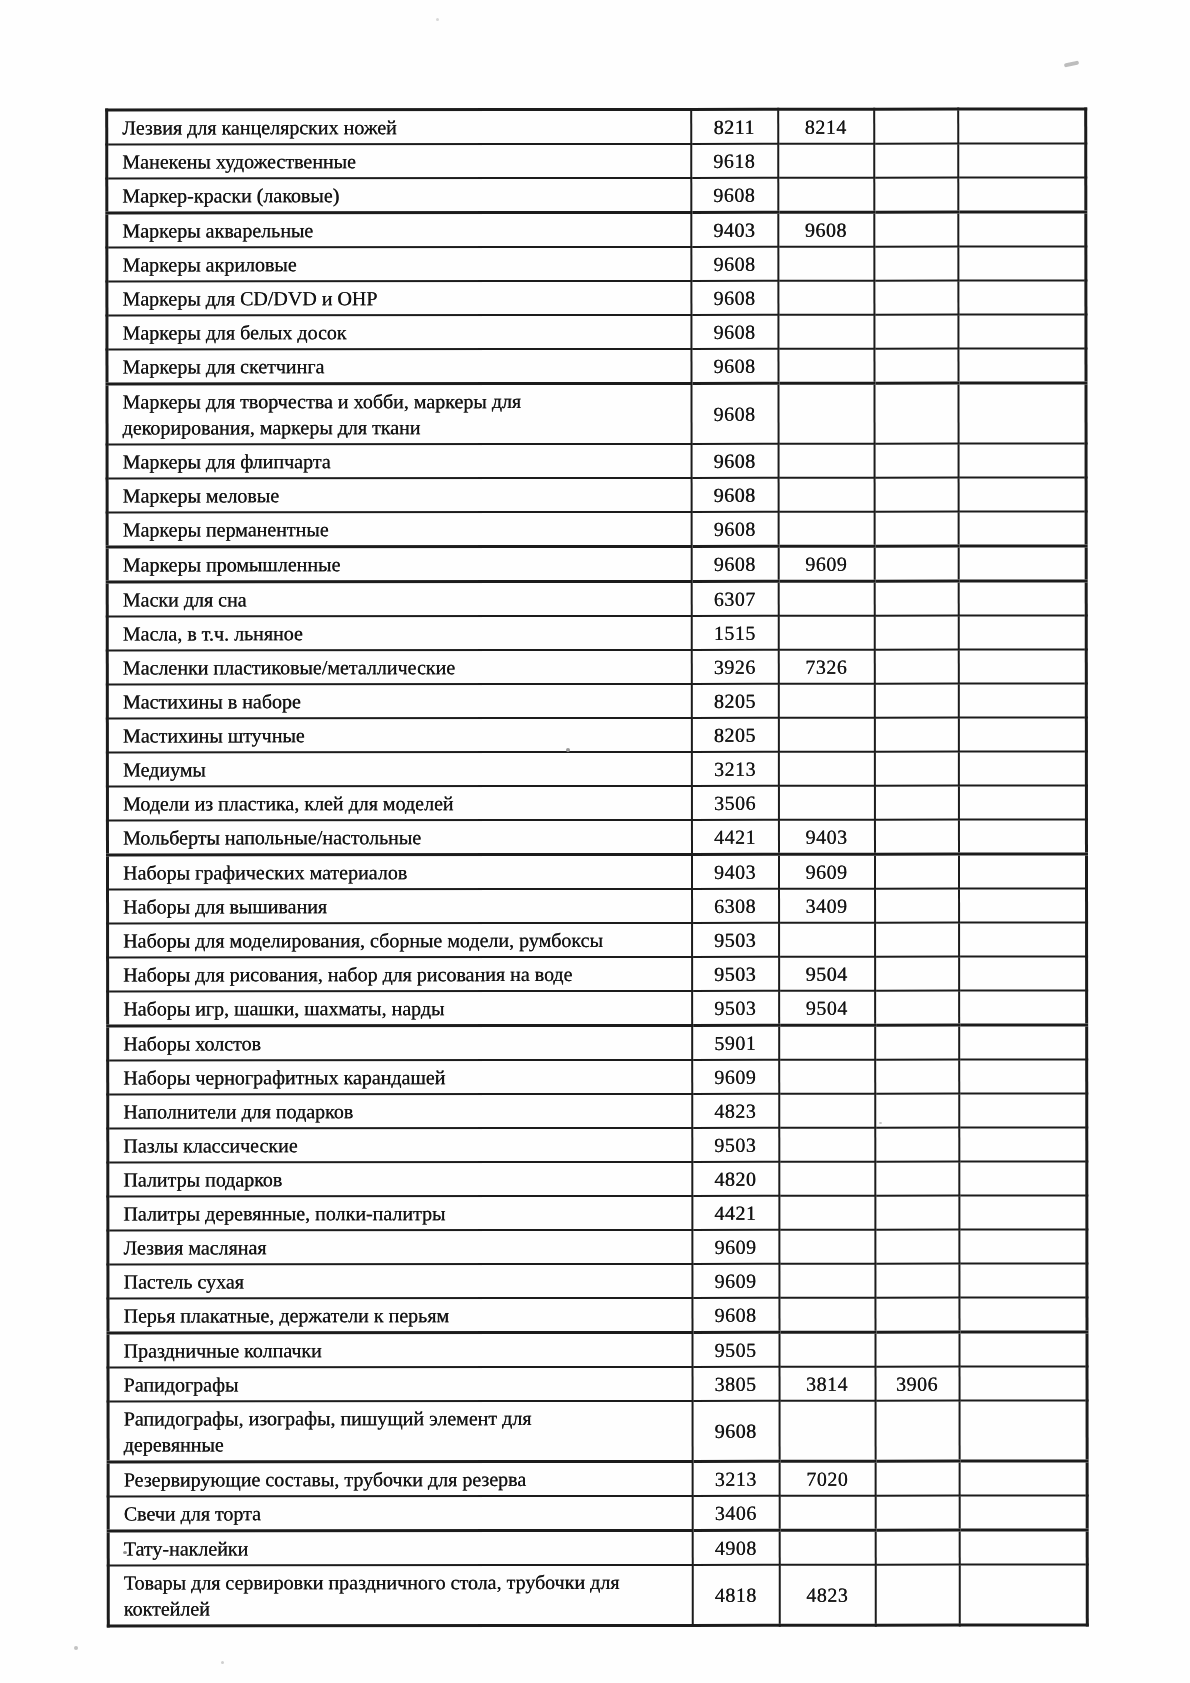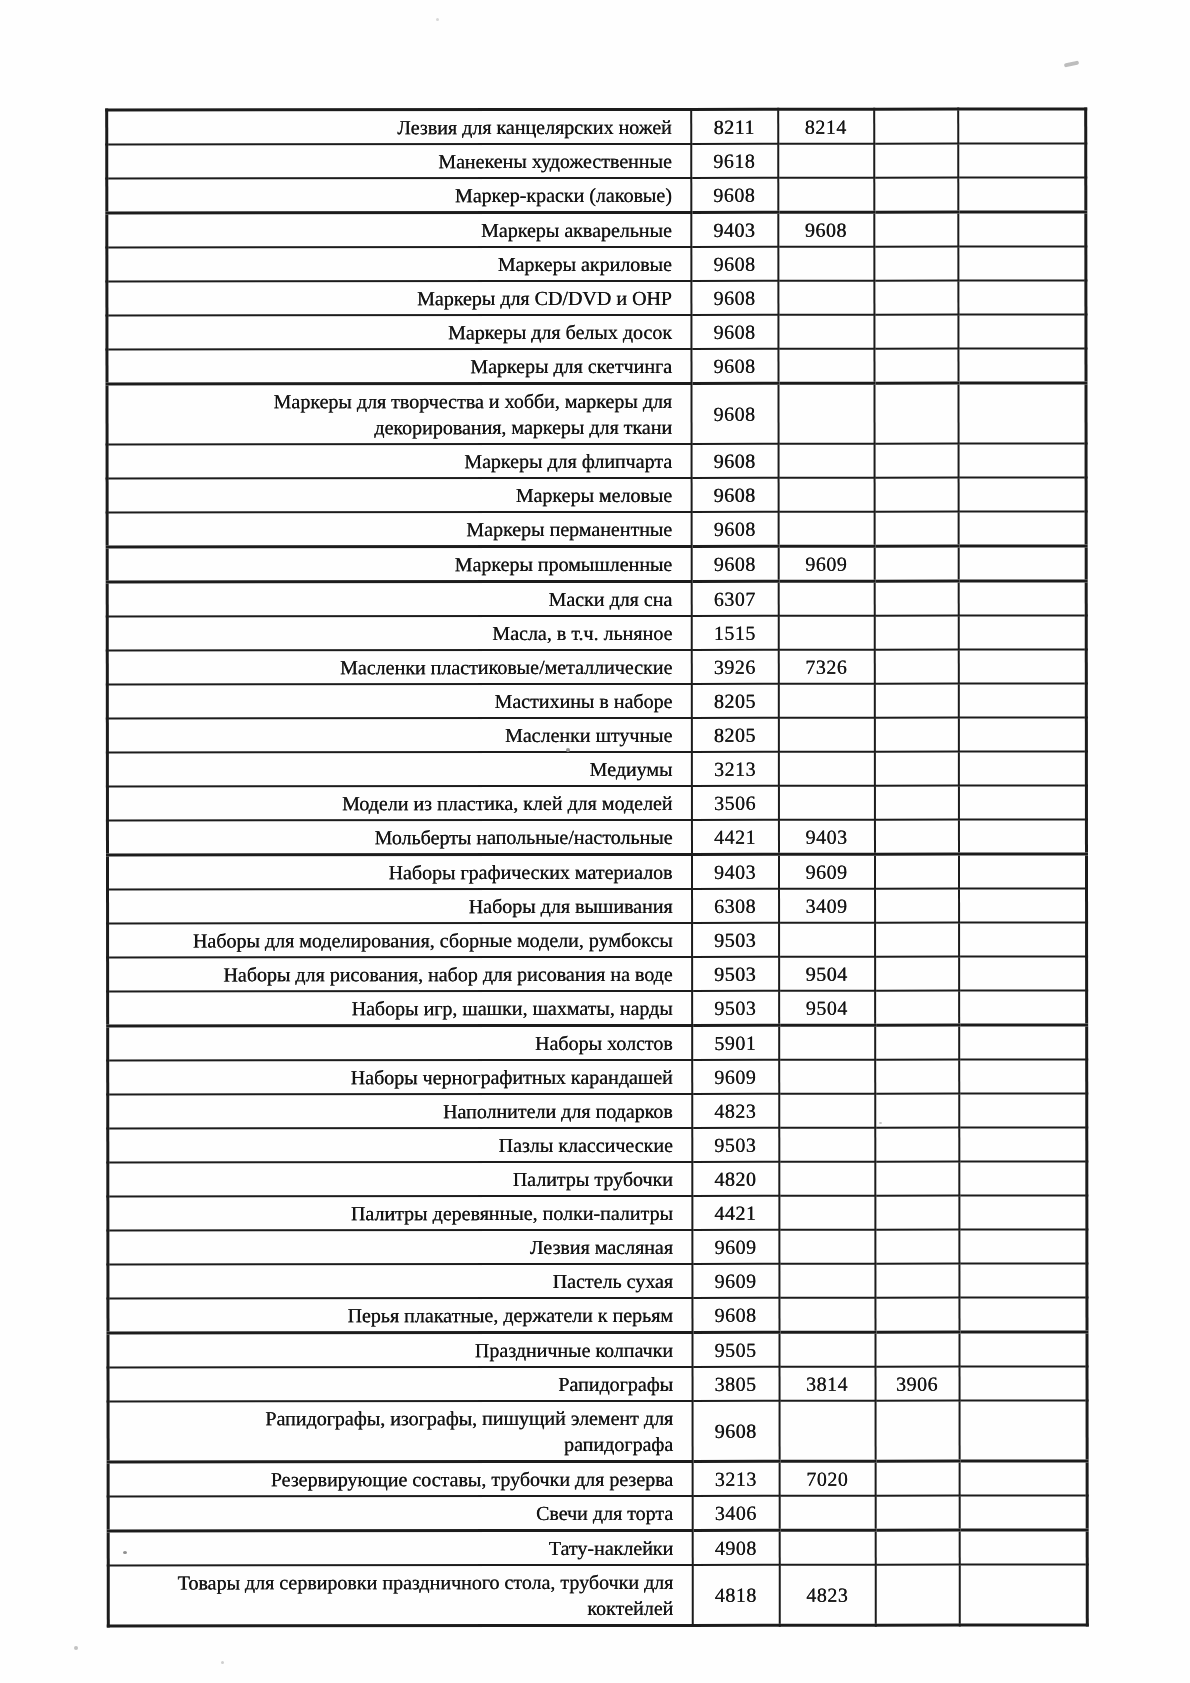--- a/index.html
+++ b/index.html
@@ -50,21 +50,20 @@
   table.codes-table tr:nth-child(41) td {
     border-top-width: 3px;
   }
   td.name {
     padding: 3px 18px 3px 14px;
     font-size: 20px;
     line-height: 1.3;
     vertical-align: middle;
     white-space: pre-line;
     text-shadow: 0.3px 0 0 currentColor;
-    text-align: right;
   }
   td.code {
     text-align: center;
     vertical-align: middle;
     font-size: 20px;
     letter-spacing: 0.5px;
     text-shadow: 0.3px 0 0 currentColor;
   }
   
   .speck {
@@ -207,21 +206,21 @@
           <td class="code"></td>
         </tr>
         <tr>
           <td class="name">Мастихины в наборе</td>
           <td class="code">8205</td>
           <td class="code"></td>
           <td class="code"></td>
           <td class="code"></td>
         </tr>
         <tr>
-          <td class="name">Масленки штучные</td>
+          <td class="name">Мастихины штучные</td>
           <td class="code">8205</td>
           <td class="code"></td>
           <td class="code"></td>
           <td class="code"></td>
         </tr>
         <tr>
           <td class="name">Медиумы</td>
           <td class="code">3213</td>
           <td class="code"></td>
           <td class="code"></td>
@@ -298,21 +297,21 @@
           <td class="code"></td>
         </tr>
         <tr>
           <td class="name">Пазлы классические</td>
           <td class="code">9503</td>
           <td class="code"></td>
           <td class="code"></td>
           <td class="code"></td>
         </tr>
         <tr>
-          <td class="name">Палитры трубочки</td>
+          <td class="name">Палитры подарков</td>
           <td class="code">4820</td>
           <td class="code"></td>
           <td class="code"></td>
           <td class="code"></td>
         </tr>
         <tr>
           <td class="name">Палитры деревянные, полки-палитры</td>
           <td class="code">4421</td>
           <td class="code"></td>
           <td class="code"></td>
@@ -348,21 +347,21 @@
         </tr>
         <tr>
           <td class="name">Рапидографы</td>
           <td class="code">3805</td>
           <td class="code">3814</td>
           <td class="code">3906</td>
           <td class="code"></td>
         </tr>
         <tr>
           <td class="name">Рапидографы, изографы, пишущий элемент для
-рапидографа</td>
+деревянные</td>
           <td class="code">9608</td>
           <td class="code"></td>
           <td class="code"></td>
           <td class="code"></td>
         </tr>
         <tr>
           <td class="name">Резервирующие составы, трубочки для резерва</td>
           <td class="code">3213</td>
           <td class="code">7020</td>
           <td class="code"></td>

